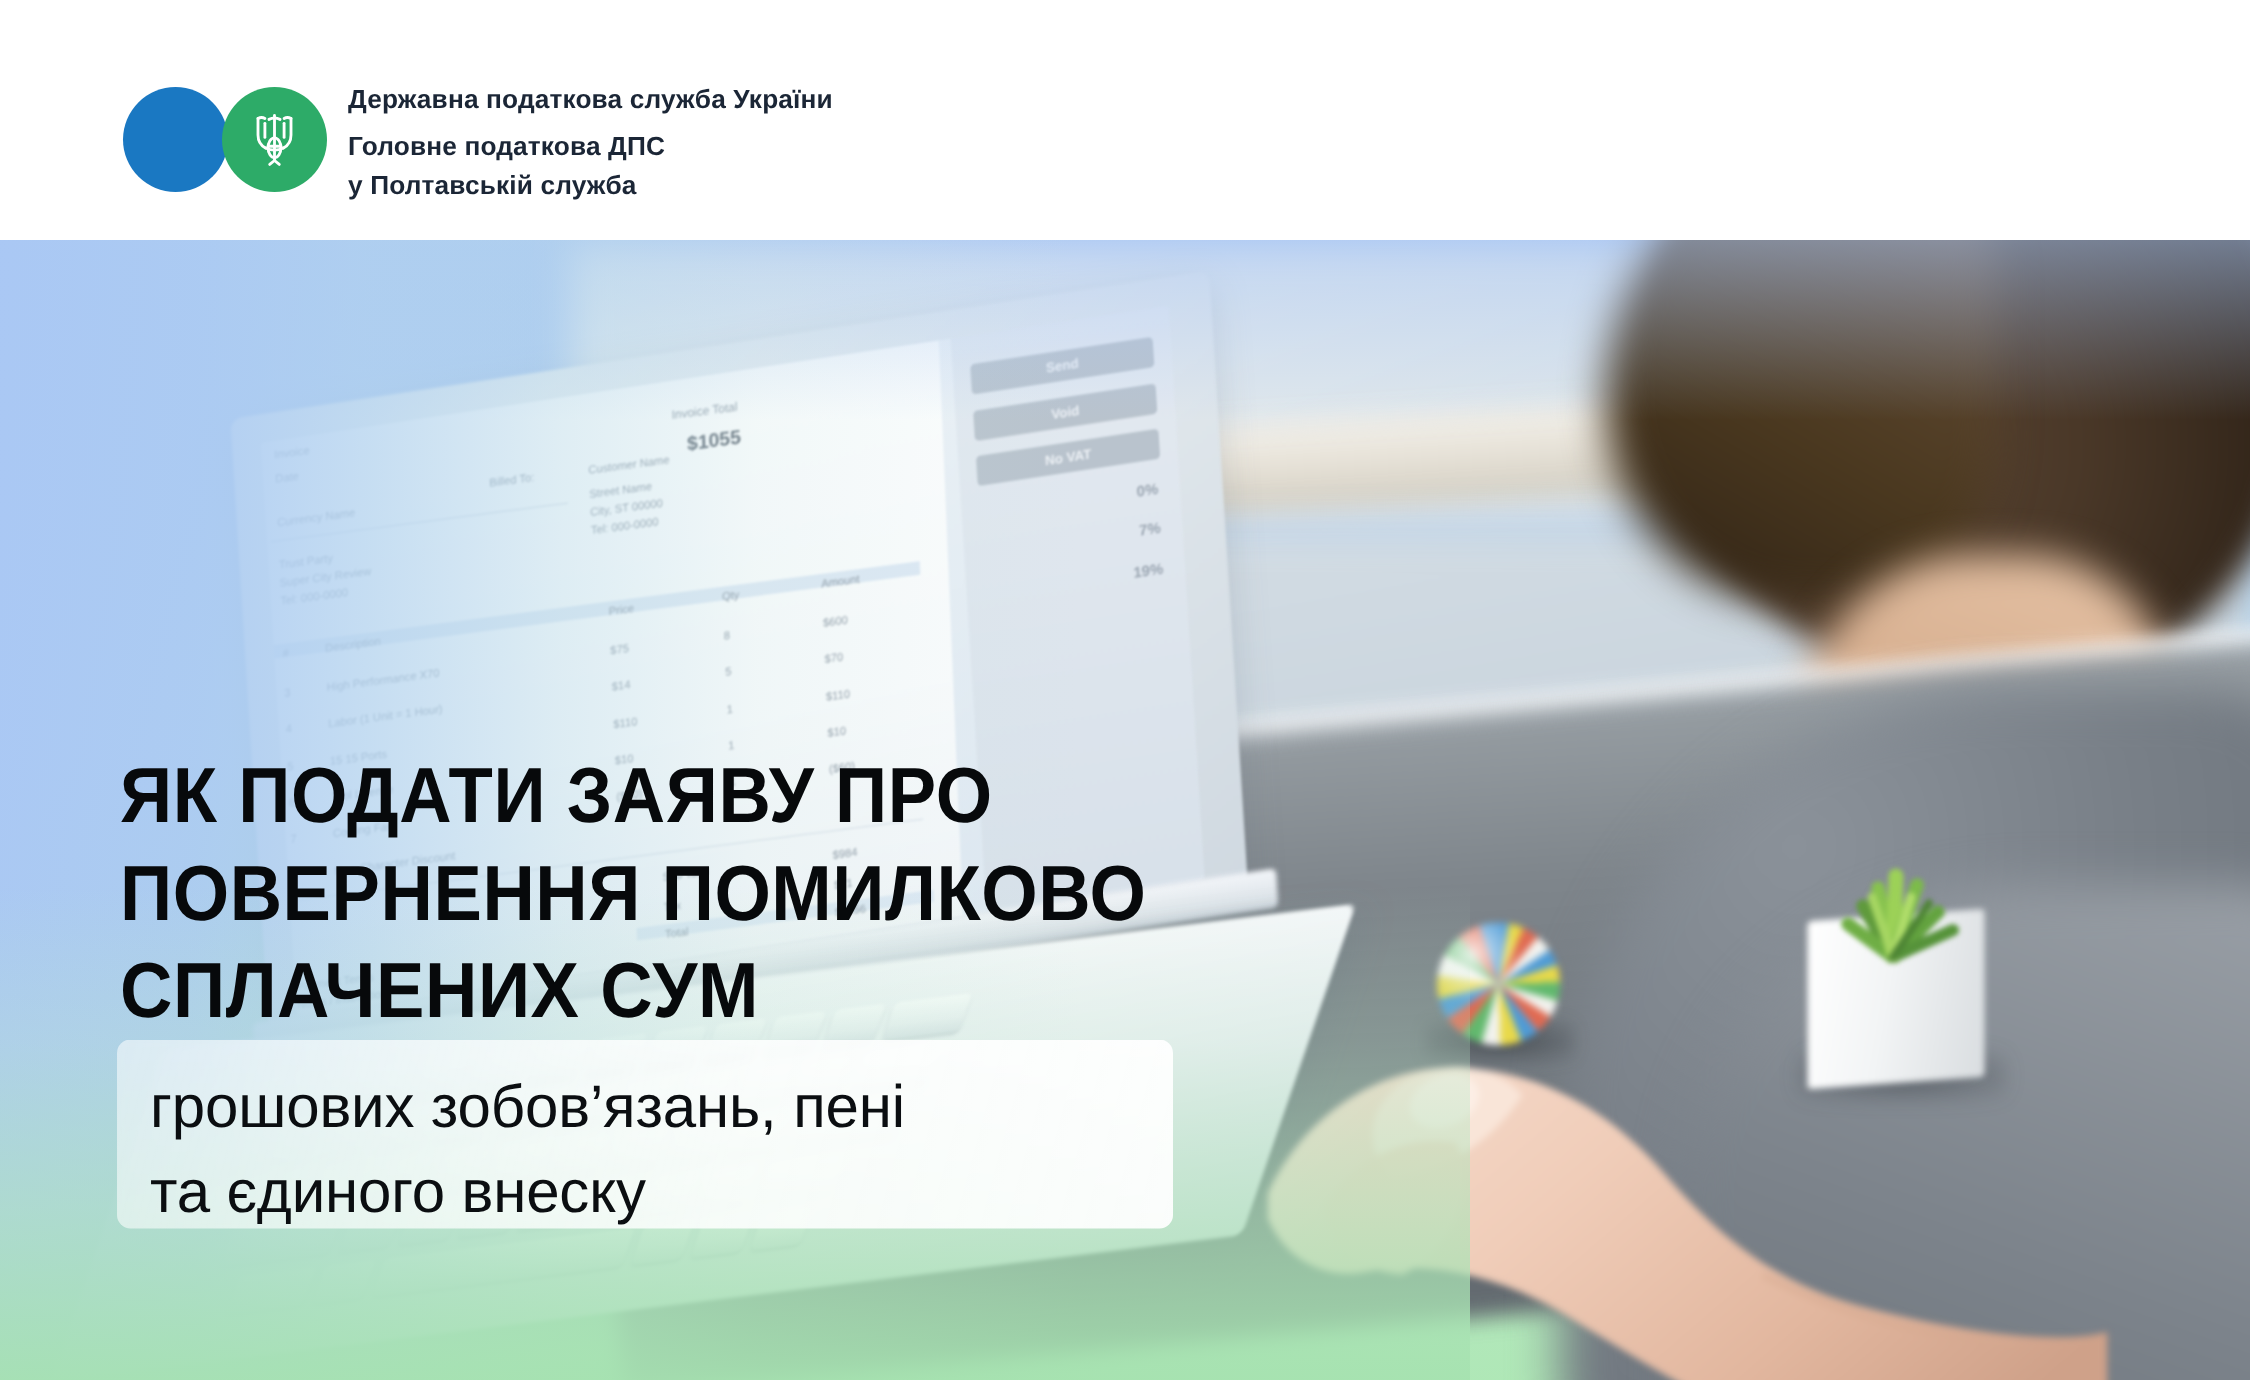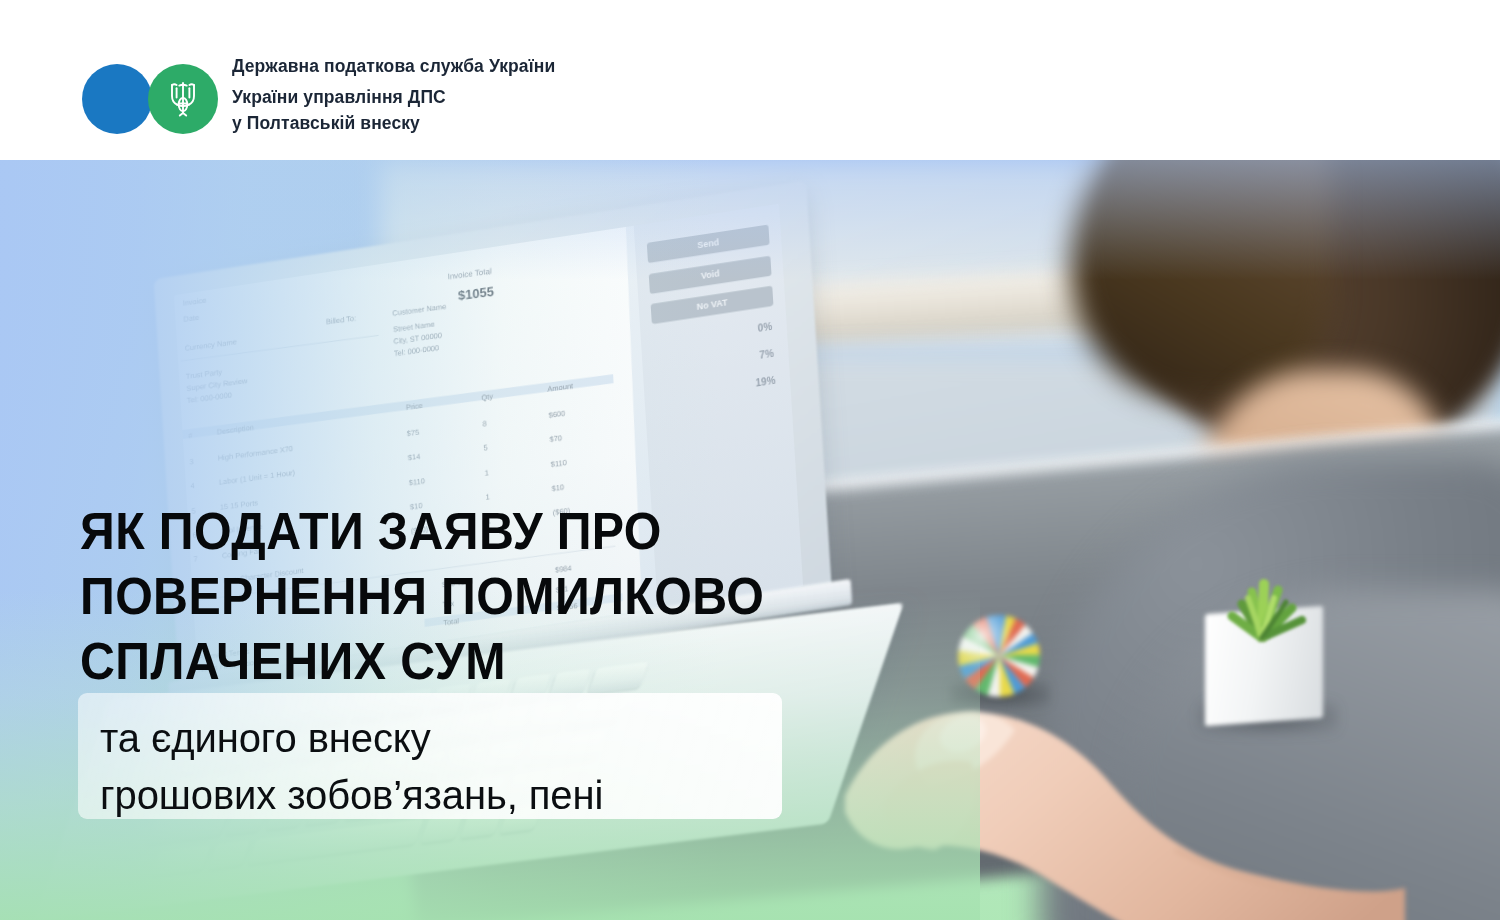--- a/index.html
+++ b/index.html
@@ -11,21 +11,21 @@
 
   #poster { position:relative; width:1500px; height:920px; overflow:hidden; }
 
   
   #header {
     position:absolute; left:0; top:0; width:1500px; height:160px;
     background:#ffffff; z-index:40;
   }
   #logo-lockup {
     position:absolute; left:82px; top:52px;
-    display:flex; align-items:flex-end;
+    display:flex; align-items:center;
   }
   .logo-marks { position:relative; width:136px; height:72px; flex:0 0 auto; }
   .logo-circle { position:absolute; top:0; width:70px; height:70px; border-radius:50%; }
   .logo-circle.blue  { left:0;   background:#1a78c2; }
   .logo-circle.green { left:66px; background:#2dab68; }
   .trident { position:absolute; left:66px; top:0; width:70px; height:70px;
              display:flex; align-items:center; justify-content:center; }
   .trident svg { display:block; }
 
   .logo-text { margin-left:14px; padding-top:1px; }
@@ -313,22 +313,22 @@
               <path d="M6 6 q2.4 -1.4 4.6 0"></path>
               <path d="M28 6 q-2.4 -1.4 -4.6 0"></path>
               <path d="M13.3 6.6 q3.7 -1.8 7.4 0"></path>
             </g>
           </svg>
         </div>
       </div>
 
       <div class="logo-text">
         <div class="logo-line l1">Державна податкова служба України</div>
-        <div class="logo-line">України управління ДПС</div>
-        <div class="logo-line">у Полтавській внеску</div>
+        <div class="logo-line">Головне податкова ДПС</div>
+        <div class="logo-line">у Полтавській служба</div>
       </div>
 
     </div>
   </div>
 
   <div id="stage">
 
     <div id="photo">
 
       <div class="ph" id="wall-upper"></div>
@@ -551,19 +551,19 @@
     </div>
 
     <div id="headline">
       <div class="hl-line">ЯК ПОДАТИ ЗАЯВУ ПРО</div>
       <div class="hl-line">ПОВЕРНЕННЯ ПОМИЛКОВО</div>
       <div class="hl-line">СПЛАЧЕНИХ СУМ</div>
     </div>
 
     <div id="subtitle-panel">
       <div id="subtitle-text">
+        <div class="sub-line">грошових зобов’язань, пені</div>
         <div class="sub-line">та єдиного внеску</div>
-        <div class="sub-line">грошових зобов’язань, пені</div>
       </div>
     </div>
 
   </div>
 </div>
 
 </body></html>

